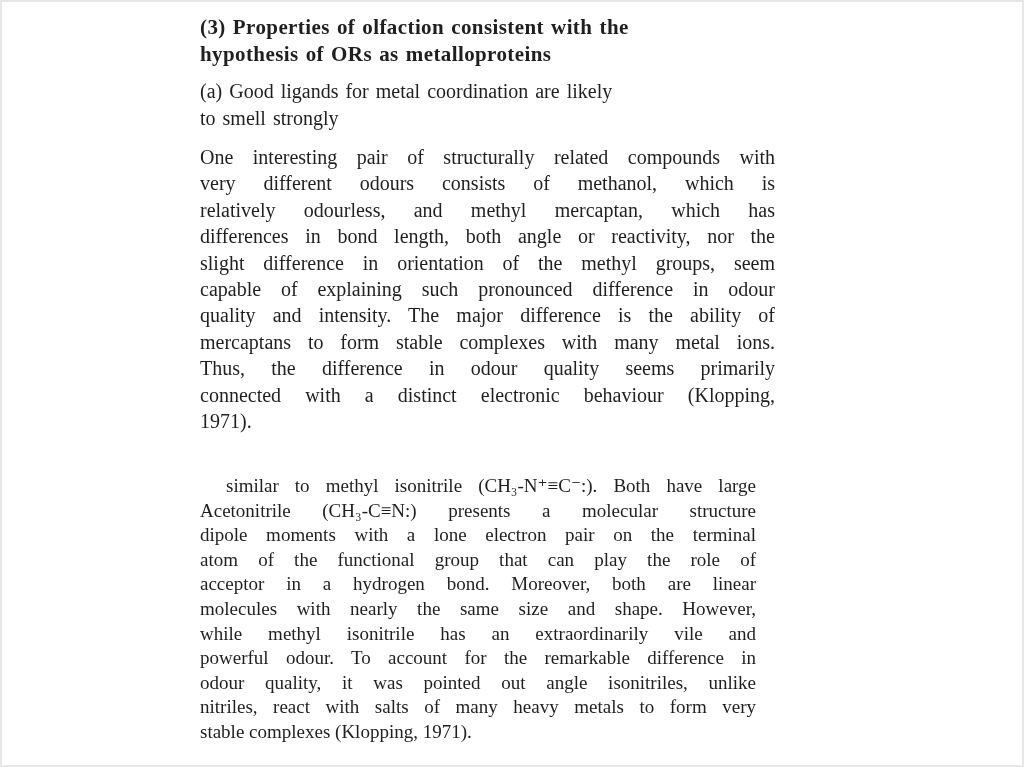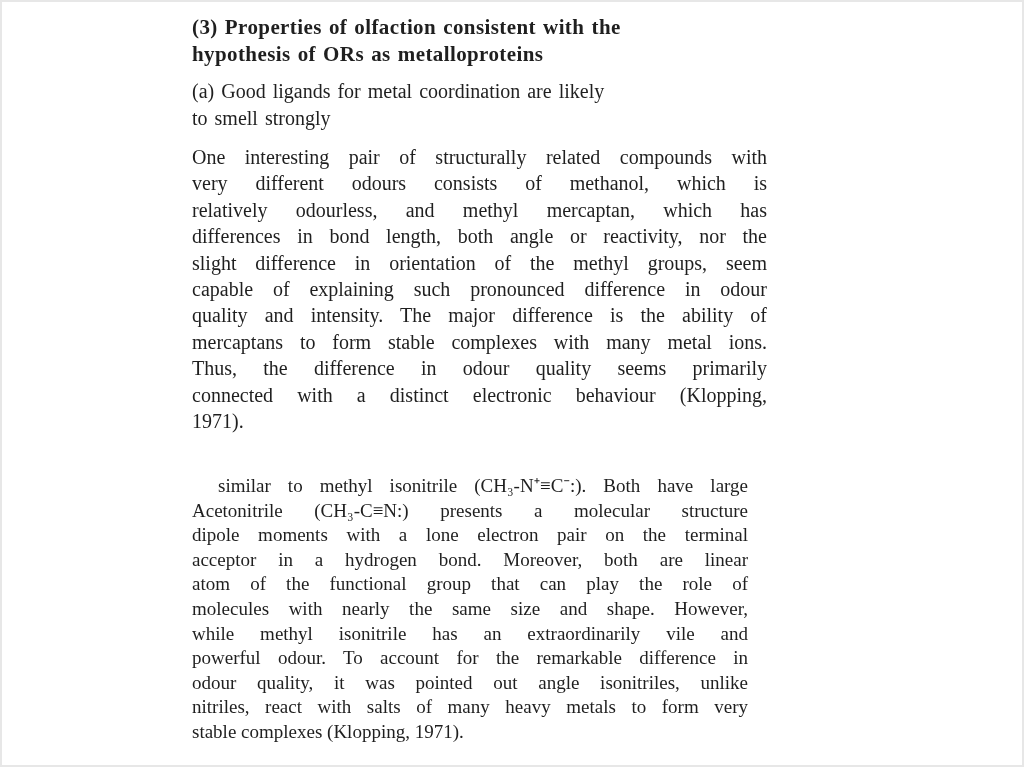--- a/index.html
+++ b/index.html
@@ -18,21 +18,21 @@
     height:767px;
     background:var(--bg);
     box-sizing:border-box;
     border:2px solid var(--border);
     overflow:hidden;
     font-family:"Liberation Serif","DejaVu Serif",serif;
     color:var(--text);
   }
   .block{
     position:absolute;
-    left:190px;
+    left:198px;
   }
   .heading{
     top:12px;
     width:580px;
     font-size:21px;
     line-height:27px;
     font-weight:bold;
     letter-spacing:0.4px;
     word-spacing:1.5px;
   }
@@ -60,21 +60,20 @@
   .para2 .line:first-child{
     text-indent:26px;
   }
   .line{
     white-space:normal;
     text-align:left;
   }
   .line.just{
     text-align:justify;
     text-align-last:justify;
-    font-family:Liberation Serif, serif;
   }
 </style>
 </head>
 <body>
 
 <div class="page">
   <section class="block heading">
       <div class="line">(3) Properties of olfaction consistent with the</div>
       <div class="line">hypothesis of ORs as metalloproteins</div>
     </section>
@@ -95,22 +94,22 @@
       <div class="line just">mercaptans to form stable complexes with many metal ions.</div>
       <div class="line just">Thus, the difference in odour quality seems primarily</div>
       <div class="line just">connected with a distinct electronic behaviour (Klopping,</div>
       <div class="line">1971).</div>
     </section>
 
   <section class="block para para2">
       <div class="line just">similar to methyl isonitrile (CH₃-N⁺≡C⁻:). Both have large</div>
       <div class="line just">Acetonitrile (CH₃-C≡N:) presents a molecular structure</div>
       <div class="line just">dipole moments with a lone electron pair on the terminal</div>
+      <div class="line just">atom of the functional group that can play the role of</div>
       <div class="line just">acceptor in a hydrogen bond. Moreover, both are linear</div>
-      <div class="line just">atom of the functional group that can play the role of</div>
       <div class="line just">molecules with nearly the same size and shape. However,</div>
       <div class="line just">while methyl isonitrile has an extraordinarily vile and</div>
       <div class="line just">powerful odour. To account for the remarkable difference in</div>
       <div class="line just">odour quality, it was pointed out angle isonitriles, unlike</div>
       <div class="line just">nitriles, react with salts of many heavy metals to form very</div>
       <div class="line">stable complexes (Klopping, 1971).</div>
     </section>
 </div>
 
 </body></html>

